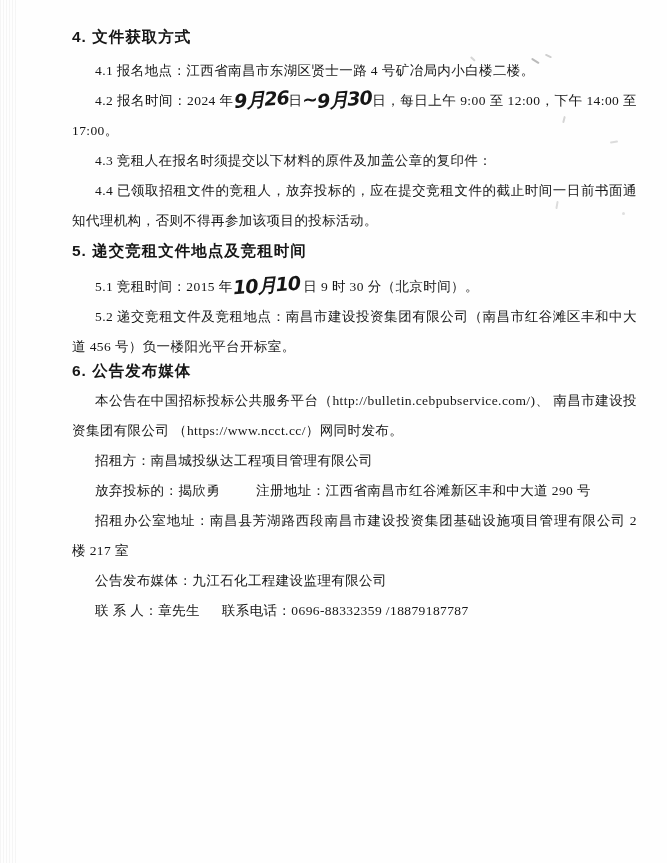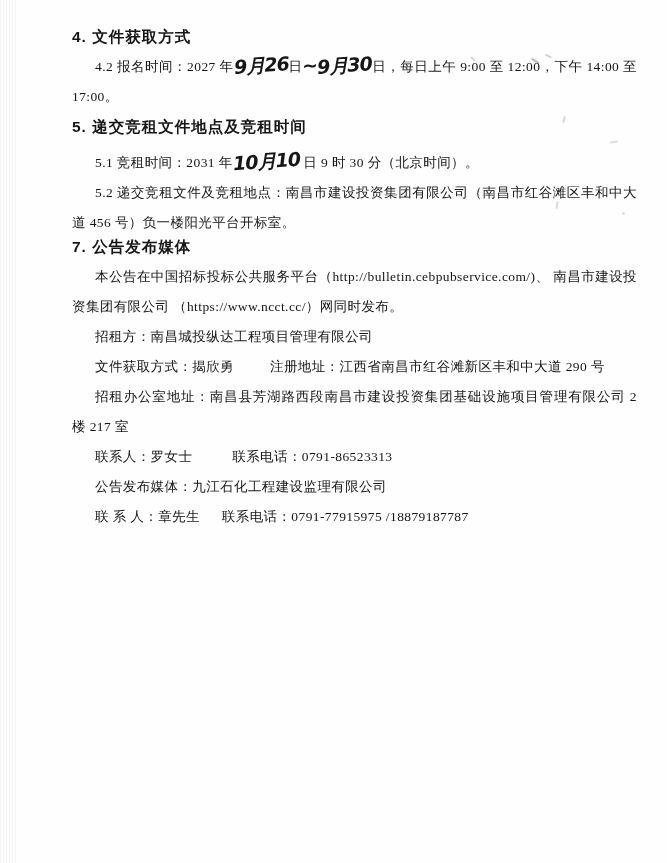--- a/index.html
+++ b/index.html
@@ -80,46 +80,48 @@
   <div class="artifact a3"></div>
   <div class="artifact a4"></div>
   <div class="artifact a5"></div>
   <div class="artifact a6"></div>
   <div class="artifact a7"></div>
 
   <div class="content">
 
     <h2>4. 文件获取方式</h2>
 
+    <p class="ind mt4">4.1 报名地点：江西省南昌市东湖区贤士一路 4 号矿冶局内小白楼二楼。</p>
 
-    <p class="ind"><span>4.2 报名时间：2027 年</span><span class="hw">9月26</span><span>日</span><span class="hw">~</span><span class="hw">9月30</span><span>日，每日上午 9:00 至 12:00，下午 14:00 至 17:00。</span></p>
+    <p class="ind"><span>4.2 报名时间：2024 年</span><span class="hw">9月26</span><span>日</span><span class="hw">~</span><span class="hw">9月30</span><span>日，每日上午 9:00 至 12:00，下午 14:00 至 17:00。</span></p>
+
+    <p class="ind">4.3 竞租人在报名时须提交以下材料的原件及加盖公章的复印件：</p>
 
 
 
-
+    <p class="ind">4.4 已领取招租文件的竞租人，放弃投标的，应在提交竞租文件的截止时间一日前书面通知代理机构，否则不得再参加该项目的投标活动。</p>
 
     <h2 class="mt8">5. 递交竞租文件地点及竞租时间</h2>
 
-    <p class="ind mt6"><span>5.1 竞租时间：2031 年</span><span class="hw">10月10</span><span> 日 9 时 30 分（北京时间）。</span></p>
+    <p class="ind mt6"><span>5.1 竞租时间：2015 年</span><span class="hw">10月10</span><span> 日 9 时 30 分（北京时间）。</span></p>
 
     <p class="ind">5.2 递交竞租文件及竞租地点：南昌市建设投资集团有限公司（南昌市红谷滩区丰和中大道 456 号）负一楼阳光平台开标室。</p>
 
 
-    <h2 class="mtn6">7. 公告发布媒体</h2>
+    <h2 class="mtn6">6. 公告发布媒体</h2>
 
     <p class="ind">本公告在中国招标投标公共服务平台（http://bulletin.cebpubservice.com/)、 南昌市建设投资集团有限公司 （https://www.ncct.cc/）网同时发布。</p>
 
 
     <p class="ind mt8">招租方：南昌城投纵达工程项目管理有限公司</p>
 
-    <p class="ind"><span>文件获取方式：揭欣勇</span><span class="gap36"></span><span>注册地址：江西省南昌市红谷滩新区丰和中大道 290 号</span></p>
+    <p class="ind"><span>放弃投标的：揭欣勇</span><span class="gap36"></span><span>注册地址：江西省南昌市红谷滩新区丰和中大道 290 号</span></p>
 
     <p class="ind">招租办公室地址：南昌县芳湖路西段南昌市建设投资集团基础设施项目管理有限公司 2 楼 217 室</p>
 
-    <p class="ind"><span>联系人：罗女士</span><span class="gap40"></span><span>联系电话：0791-86523313</span></p>
 
     <p class="ind">公告发布媒体：九江石化工程建设监理有限公司</p>
 
 
-    <p class="ind"><span>联 系 人：章先生</span><span class="gap22"></span><span>联系电话：0791-77915975 /18879187787</span></p>
+    <p class="ind"><span>联 系 人：章先生</span><span class="gap22"></span><span>联系电话：0696-88332359 /18879187787</span></p>
 
   </div>
 </div>
 
 </body></html>

